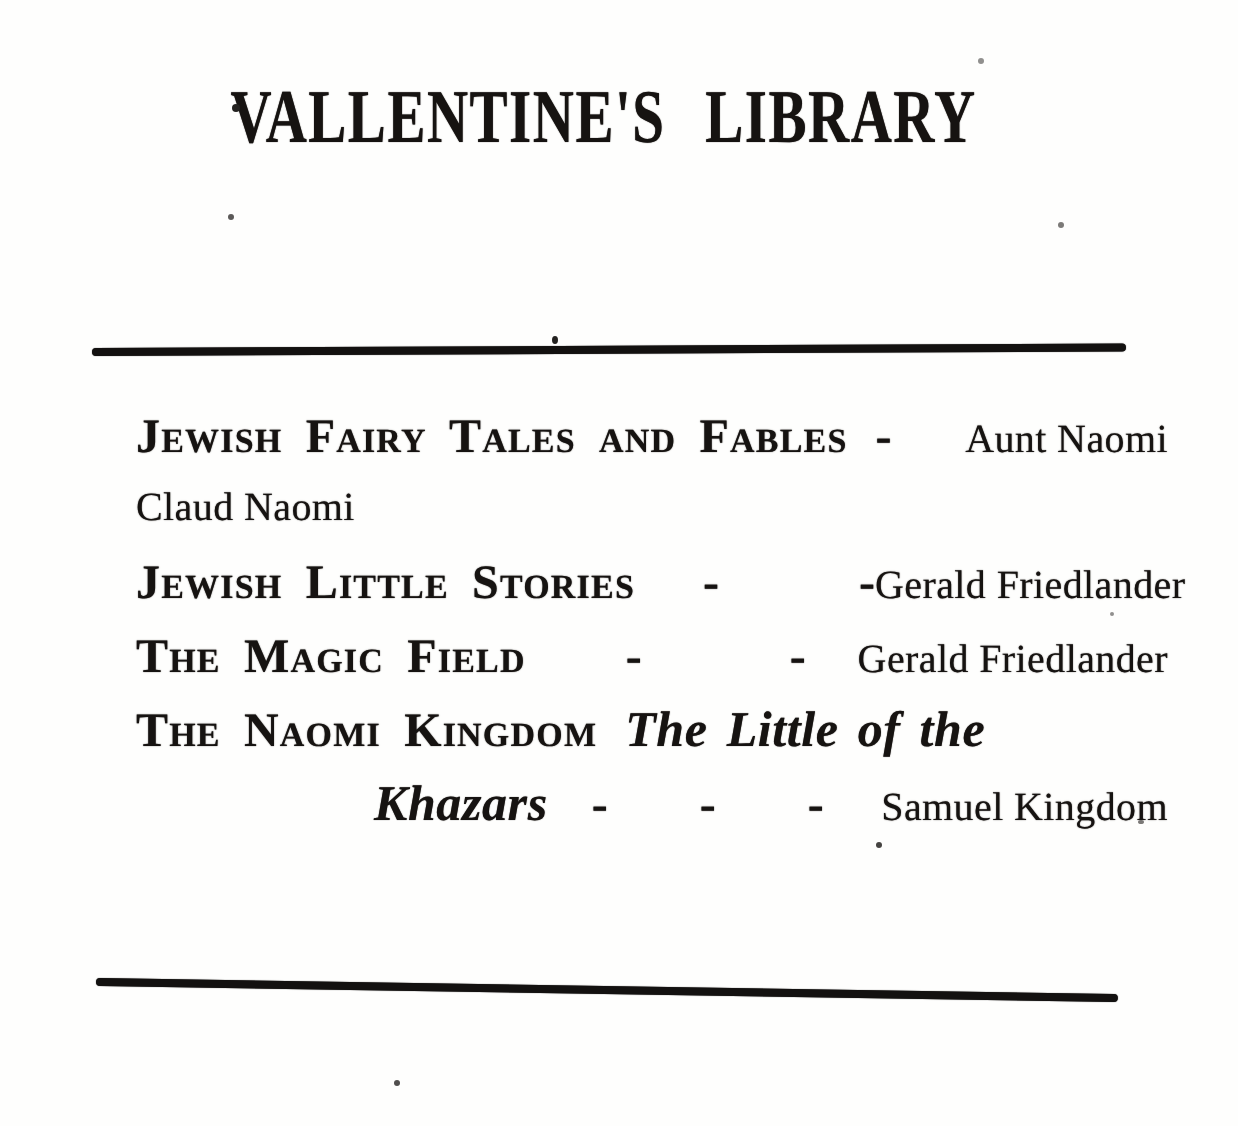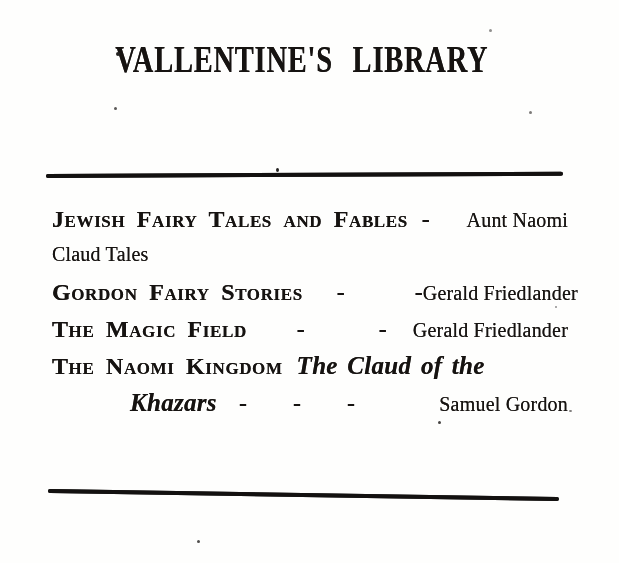--- a/index.html
+++ b/index.html
@@ -60,37 +60,37 @@
     left: 48px;
     top: 489px;
     width: 511px;
     transform: rotate(0.9deg);
     transform-origin: left center;
   }
 
   
   .book-list {
     position: absolute;
-    left: 52px;
+    left: 68px;
     top: 206px;
     width: 516px;
   }
   .book-row {
     display: flex;
     justify-content: space-between;
     align-items: baseline;
     height: 36.5px;
     white-space: nowrap;
   }
   .row-left {
     display: inline-flex;
     align-items: baseline;
   }
   .book-row.indent .row-left {
-    margin-left: 78px;
+    margin-left: 119px;
     align-items: flex-end;
   }
   .book-title {
     font-variant: small-caps;
     font-weight: 700;
     font-size: 24px;
     letter-spacing: 0.6px;
     word-spacing: 5px;
     text-shadow: 0 0 0.6px rgba(22,17,14,0.8);
   }
@@ -155,52 +155,52 @@
 
   <div class="book-list">
       <div class="book-row">
         <span class="row-left">
           <span class="book-title">Jewish Fairy Tales and Fables</span>
           <span class="dash">-</span>
         </span>
         <span class="book-author">Aunt Naomi</span>
       </div>
       <div class="book-row">
-        <span class="book-author">Claud Tales</span>
-      </div>
-      <div class="book-row">
-        <span class="row-left">
-          <span class="book-title">Gordon Fairy Stories</span>
+        <span class="book-author">Claud Naomi</span>
+      </div>
+      <div class="book-row">
+        <span class="row-left">
+          <span class="book-title">Jewish Little Stories</span>
           <span class="dash">-</span>
           <span class="dash">-</span>
         </span>
         <span class="book-author">Gerald Friedlander</span>
       </div>
       <div class="book-row">
         <span class="row-left">
           <span class="book-title">The Magic Field</span>
           <span class="dash">-</span>
           <span class="dash">-</span>
         </span>
         <span class="book-author">Gerald Friedlander</span>
       </div>
       <div class="book-row">
         <span class="row-left">
           <span class="book-title">The Naomi Kingdom</span>
-          <span class="book-subtitle">The Claud of the</span>
+          <span class="book-subtitle">The Little of the</span>
         </span>
       </div>
       <div class="book-row indent">
         <span class="row-left">
           <span class="book-subtitle">Khazars</span>
           <span class="dash">-</span>
           <span class="dash">-</span>
           <span class="dash">-</span>
         </span>
-        <span class="book-author">Samuel Gordon</span>
+        <span class="book-author">Samuel Kingdom</span>
       </div>
     </div>
 
   <div class="rule rule-bottom"></div>
 
   <div class="speck s1"></div>
   <div class="speck s2"></div>
   <div class="speck s3"></div>
   <div class="speck s4"></div>
   <div class="speck s5"></div>

